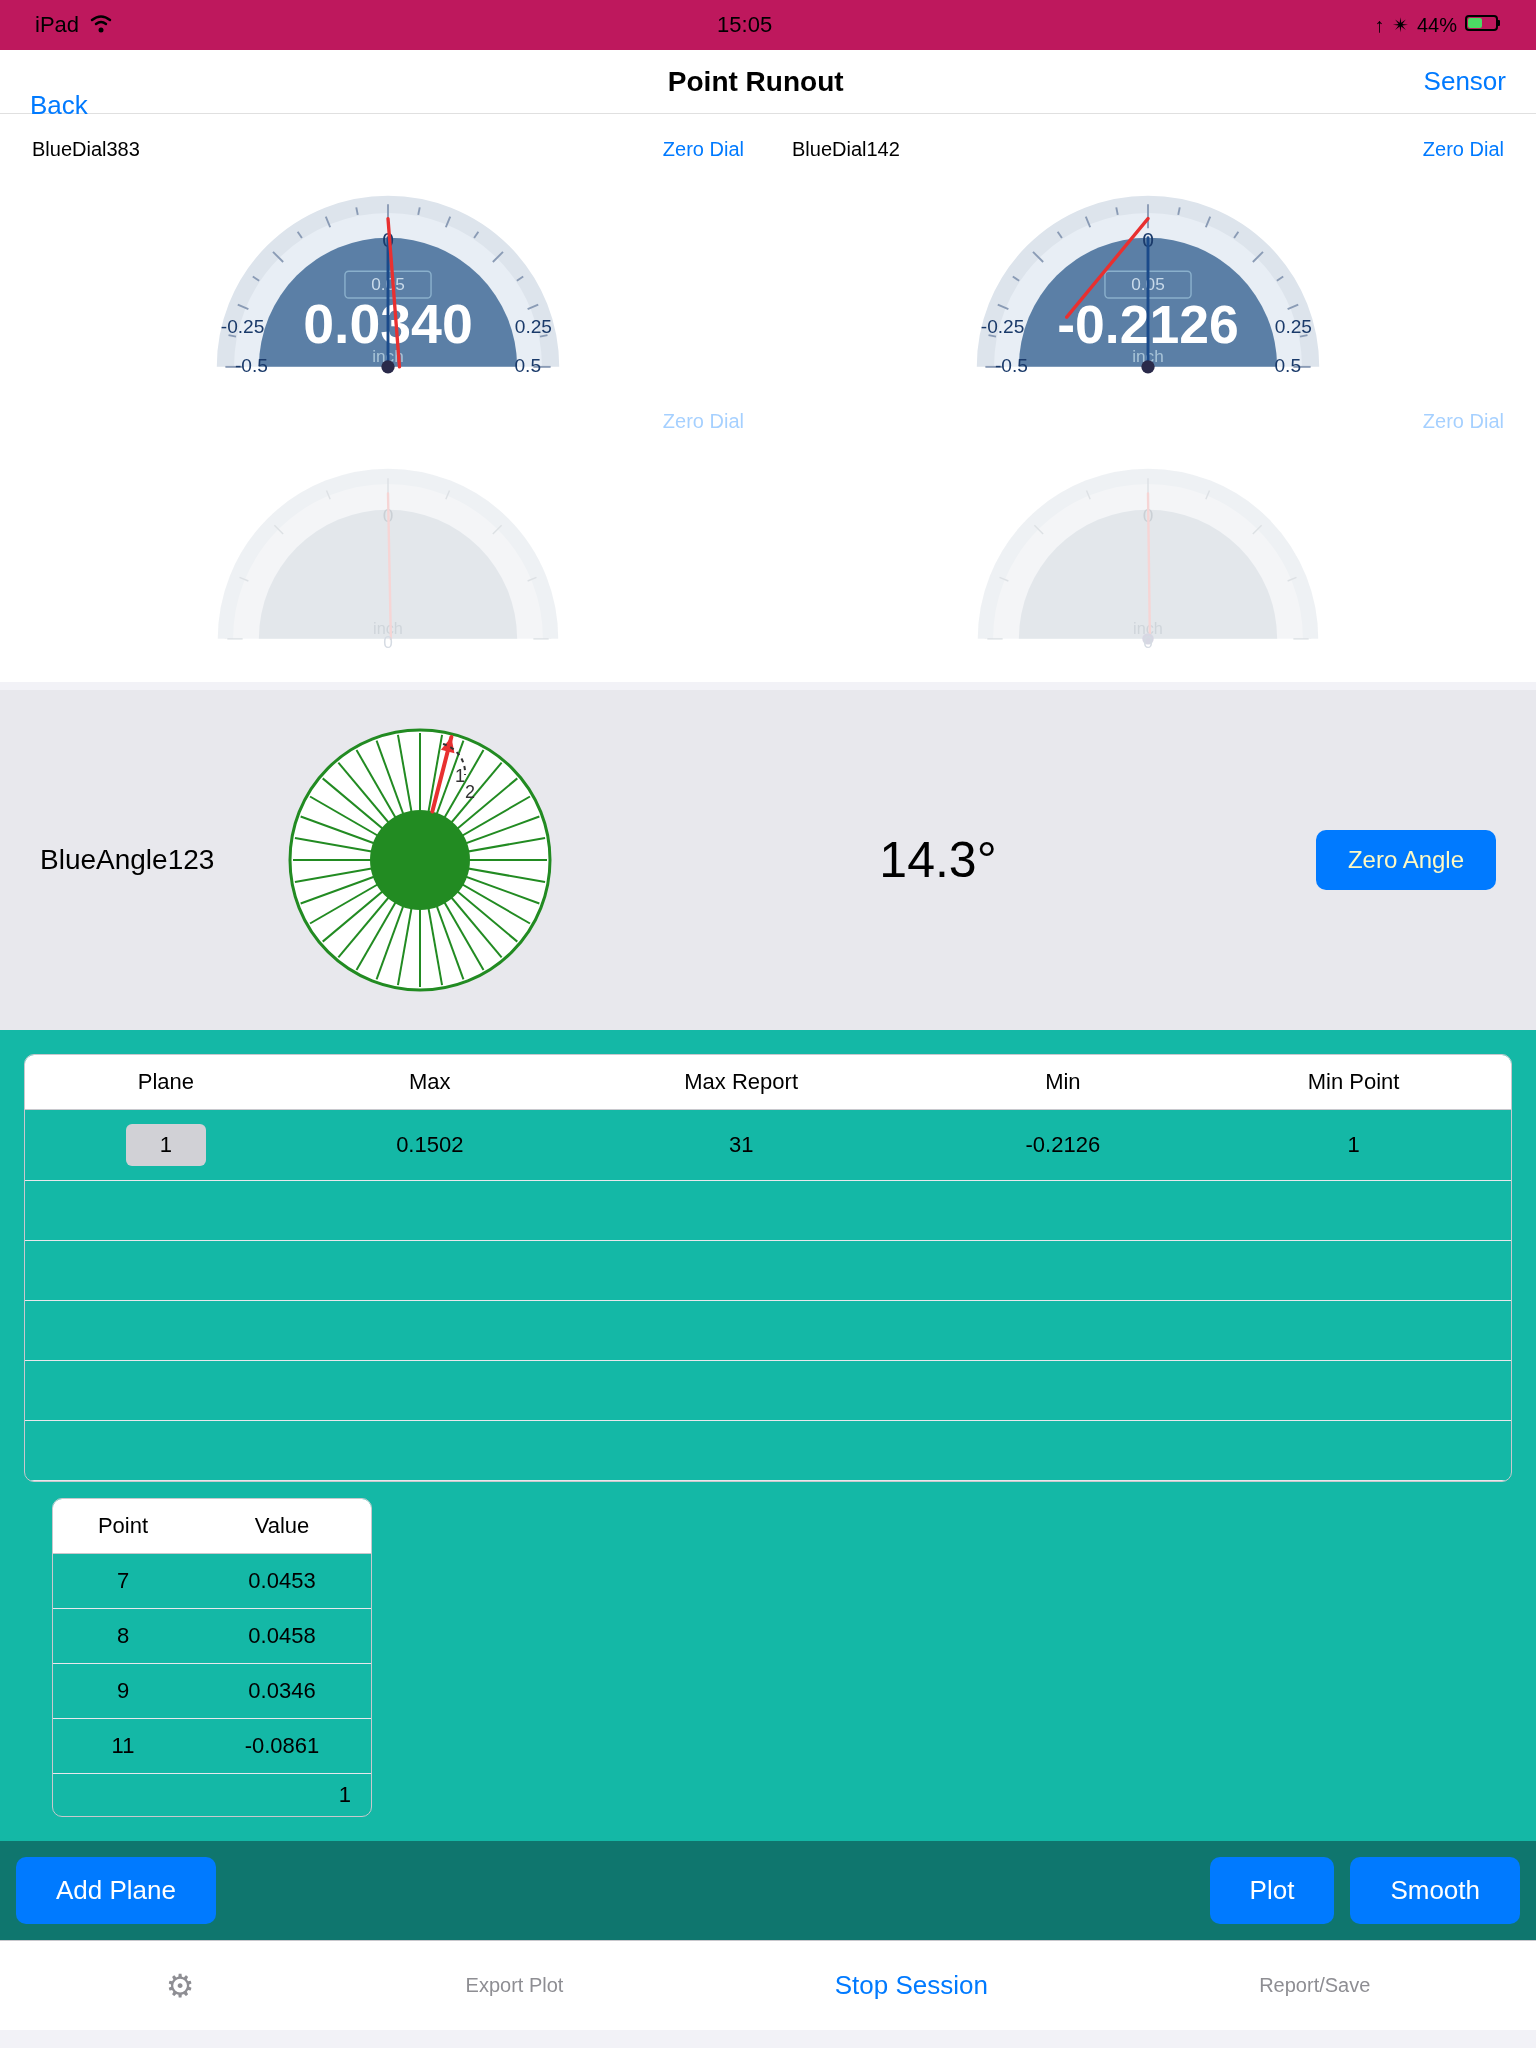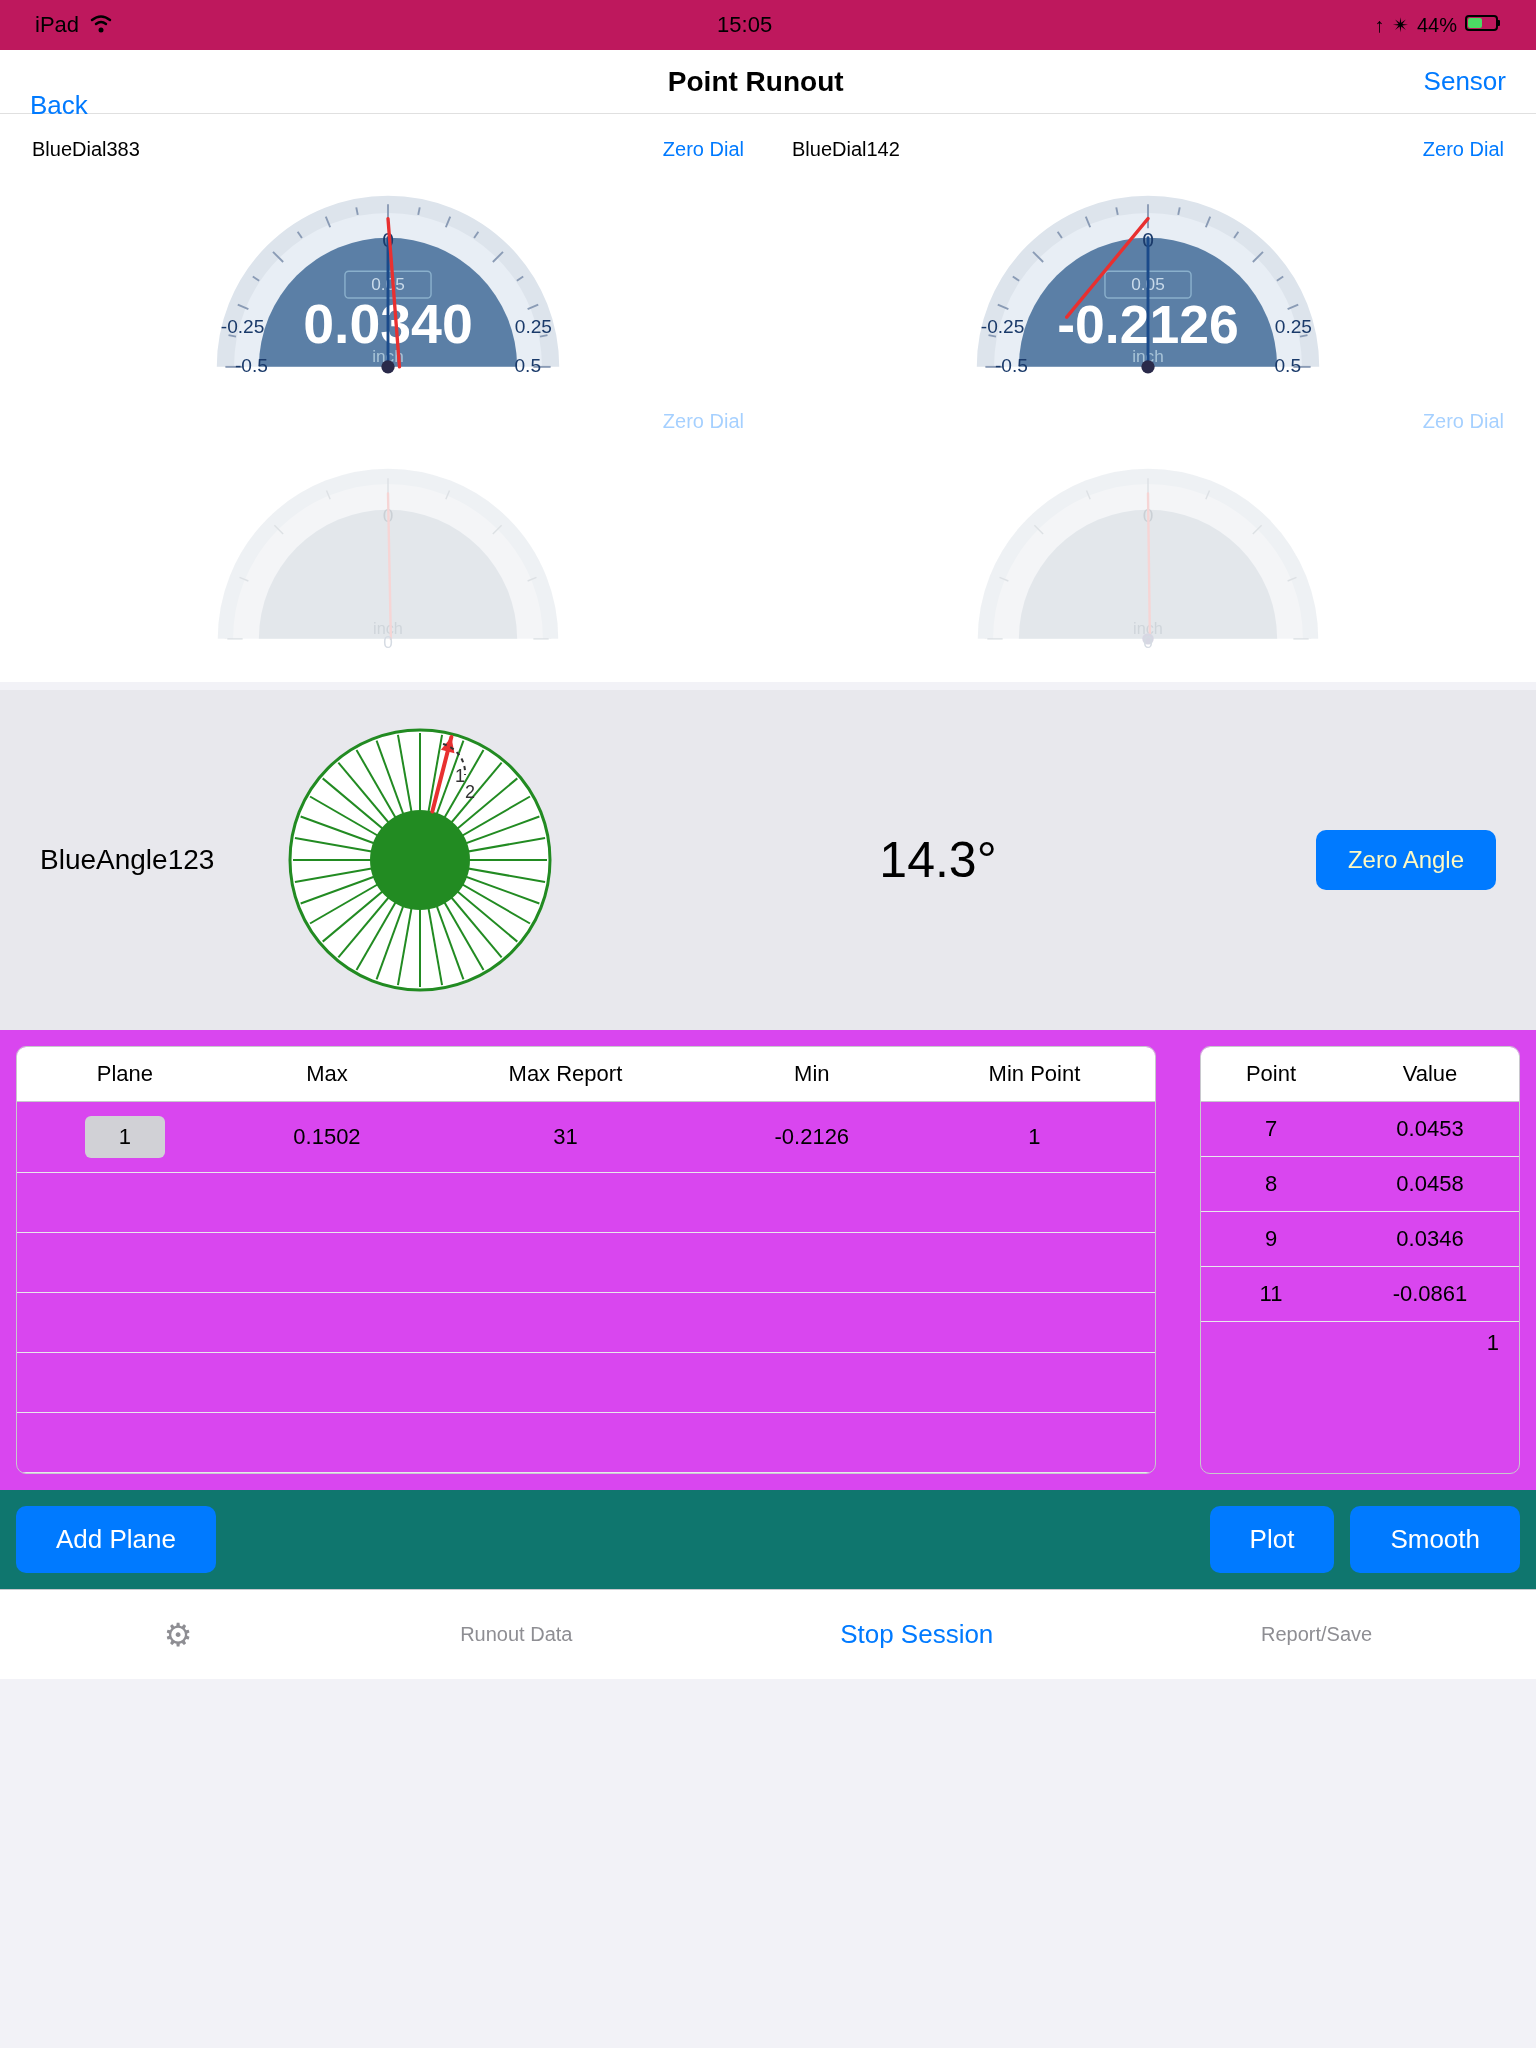--- a/index.html
+++ b/index.html
@@ -115,22 +115,23 @@
       padding: 16px 20px;
       font-size: 24px;
       cursor: pointer;
       min-width: 180px;
     }
 
     
     .data-section {
       display: flex;
       gap: 16px;
-      padding: 16px;
-      background: #d946ef;
+      padding: 24px;
+      background: #14b8a6;
+      flex-direction: column;
     }
     .plane-table {
       flex: 1;
       border: 1px solid #c8c8cd;
       border-radius: 10px;
       overflow: hidden;
     }
     .plane-table table {
       width: 100%;
       border-collapse: collapse;
@@ -611,21 +612,21 @@
     <button class="plot-btn">Plot</button>
     <button class="smooth-btn">Smooth</button>
   </div>
 </div>
 
 <div class="toolbar">
   <div class="toolbar-item">
     <span style="font-size:32px; color:#8e8e93;">⚙</span>
   </div>
   <div class="toolbar-item">
-    <span>Runout Data</span>
+    <span>Export Plot</span>
   </div>
   <div class="toolbar-item accent">
     <span>Stop Session</span>
   </div>
   <div class="toolbar-item">
     <span>Report/Save</span>
   </div>
 </div>
 
 </body></html>

